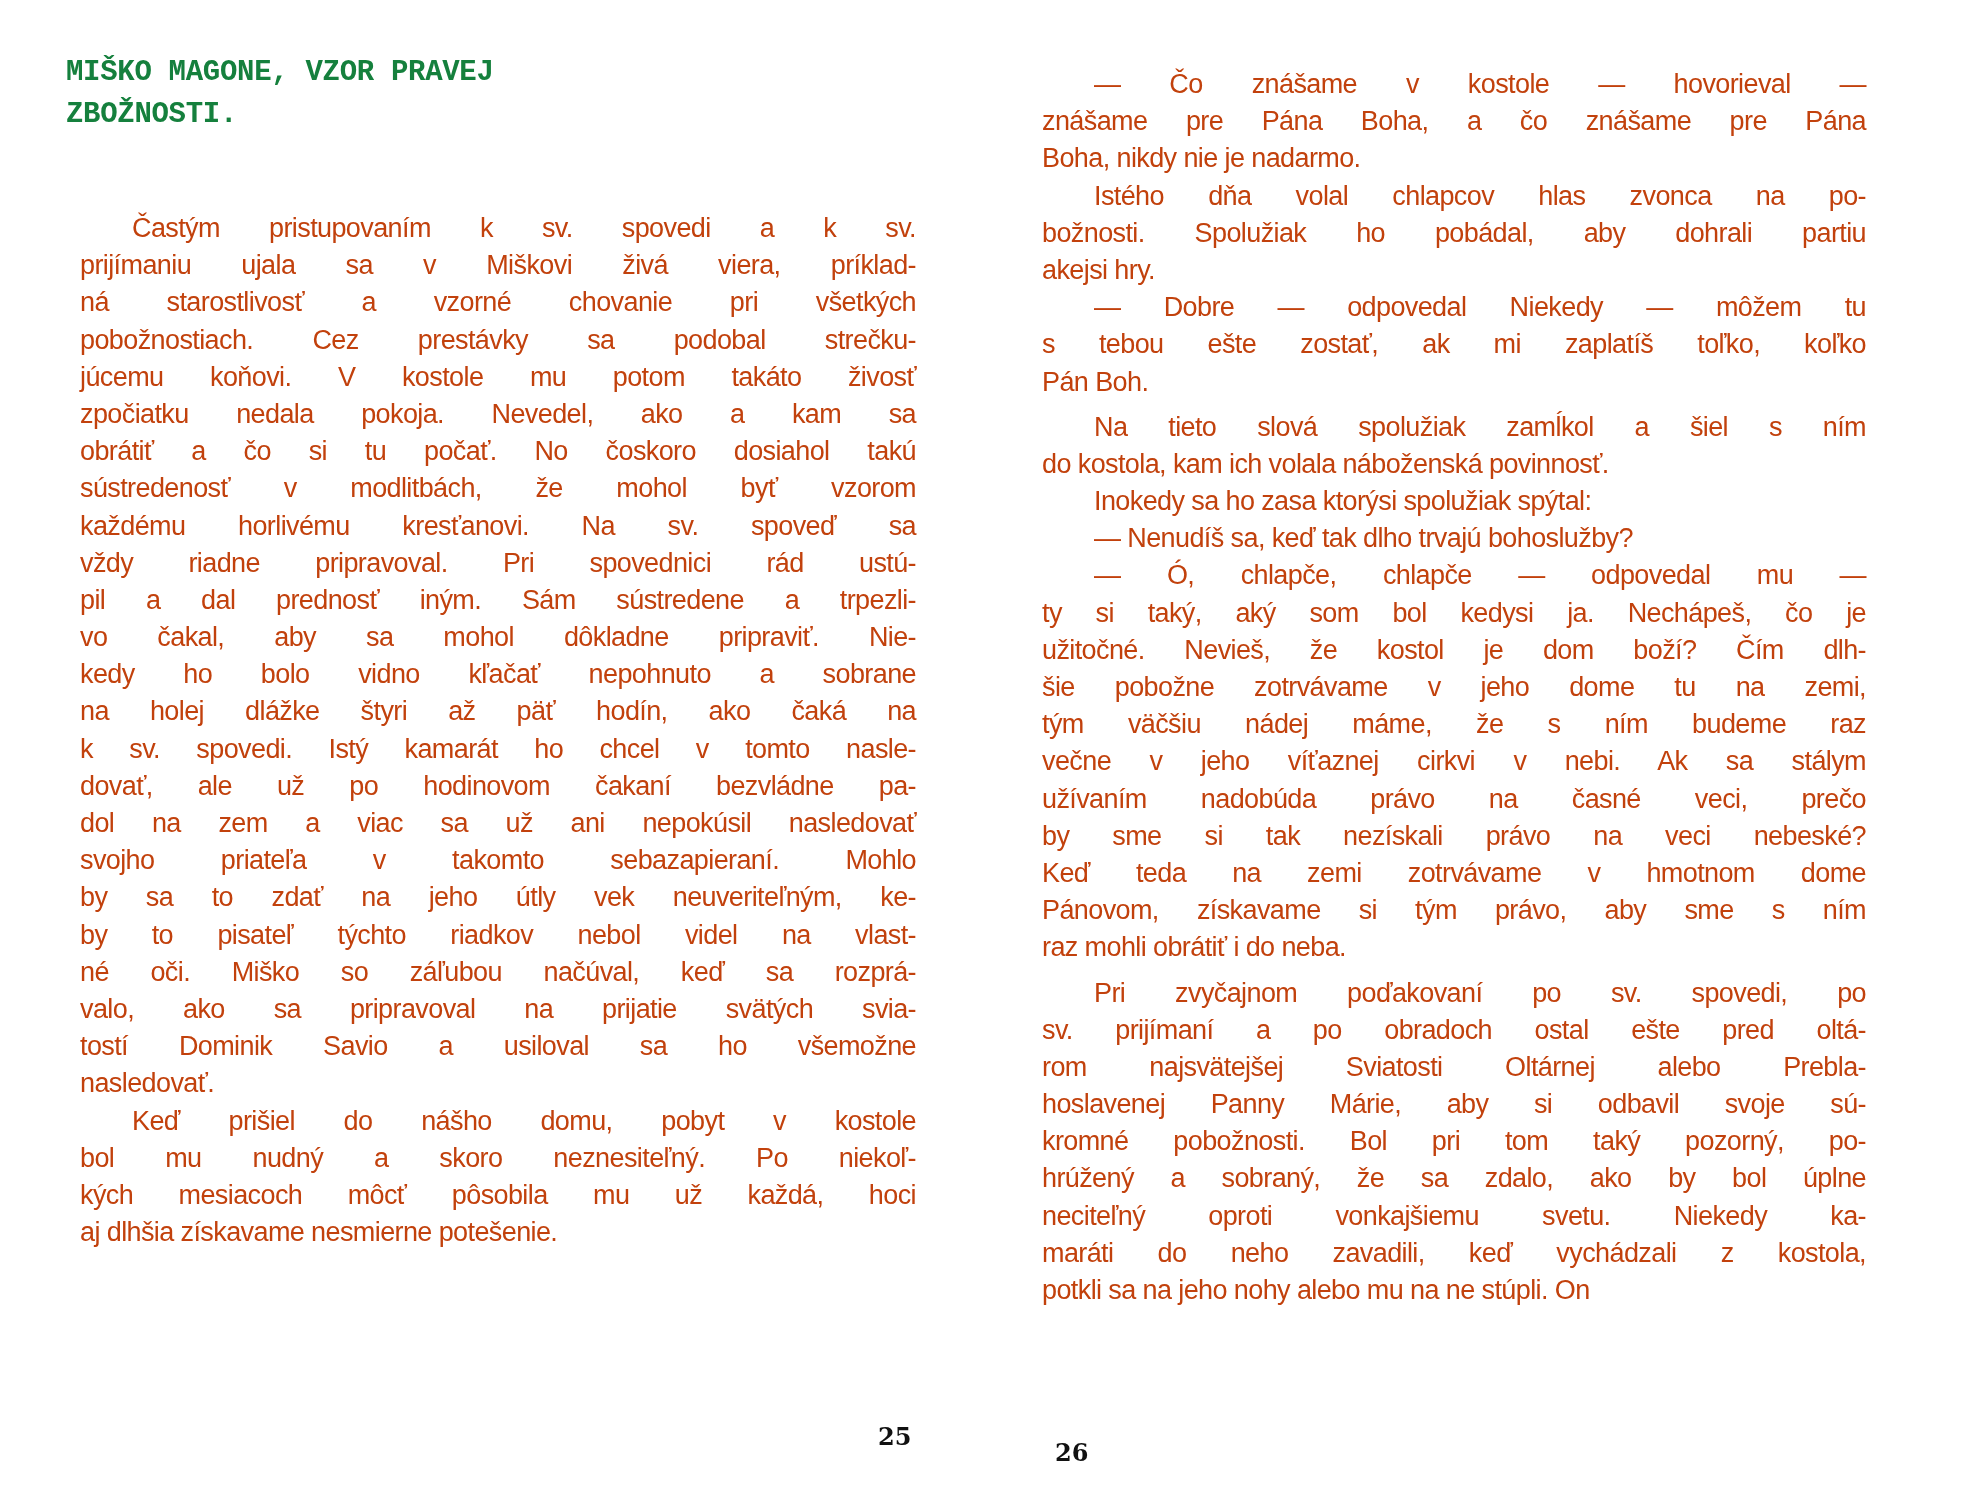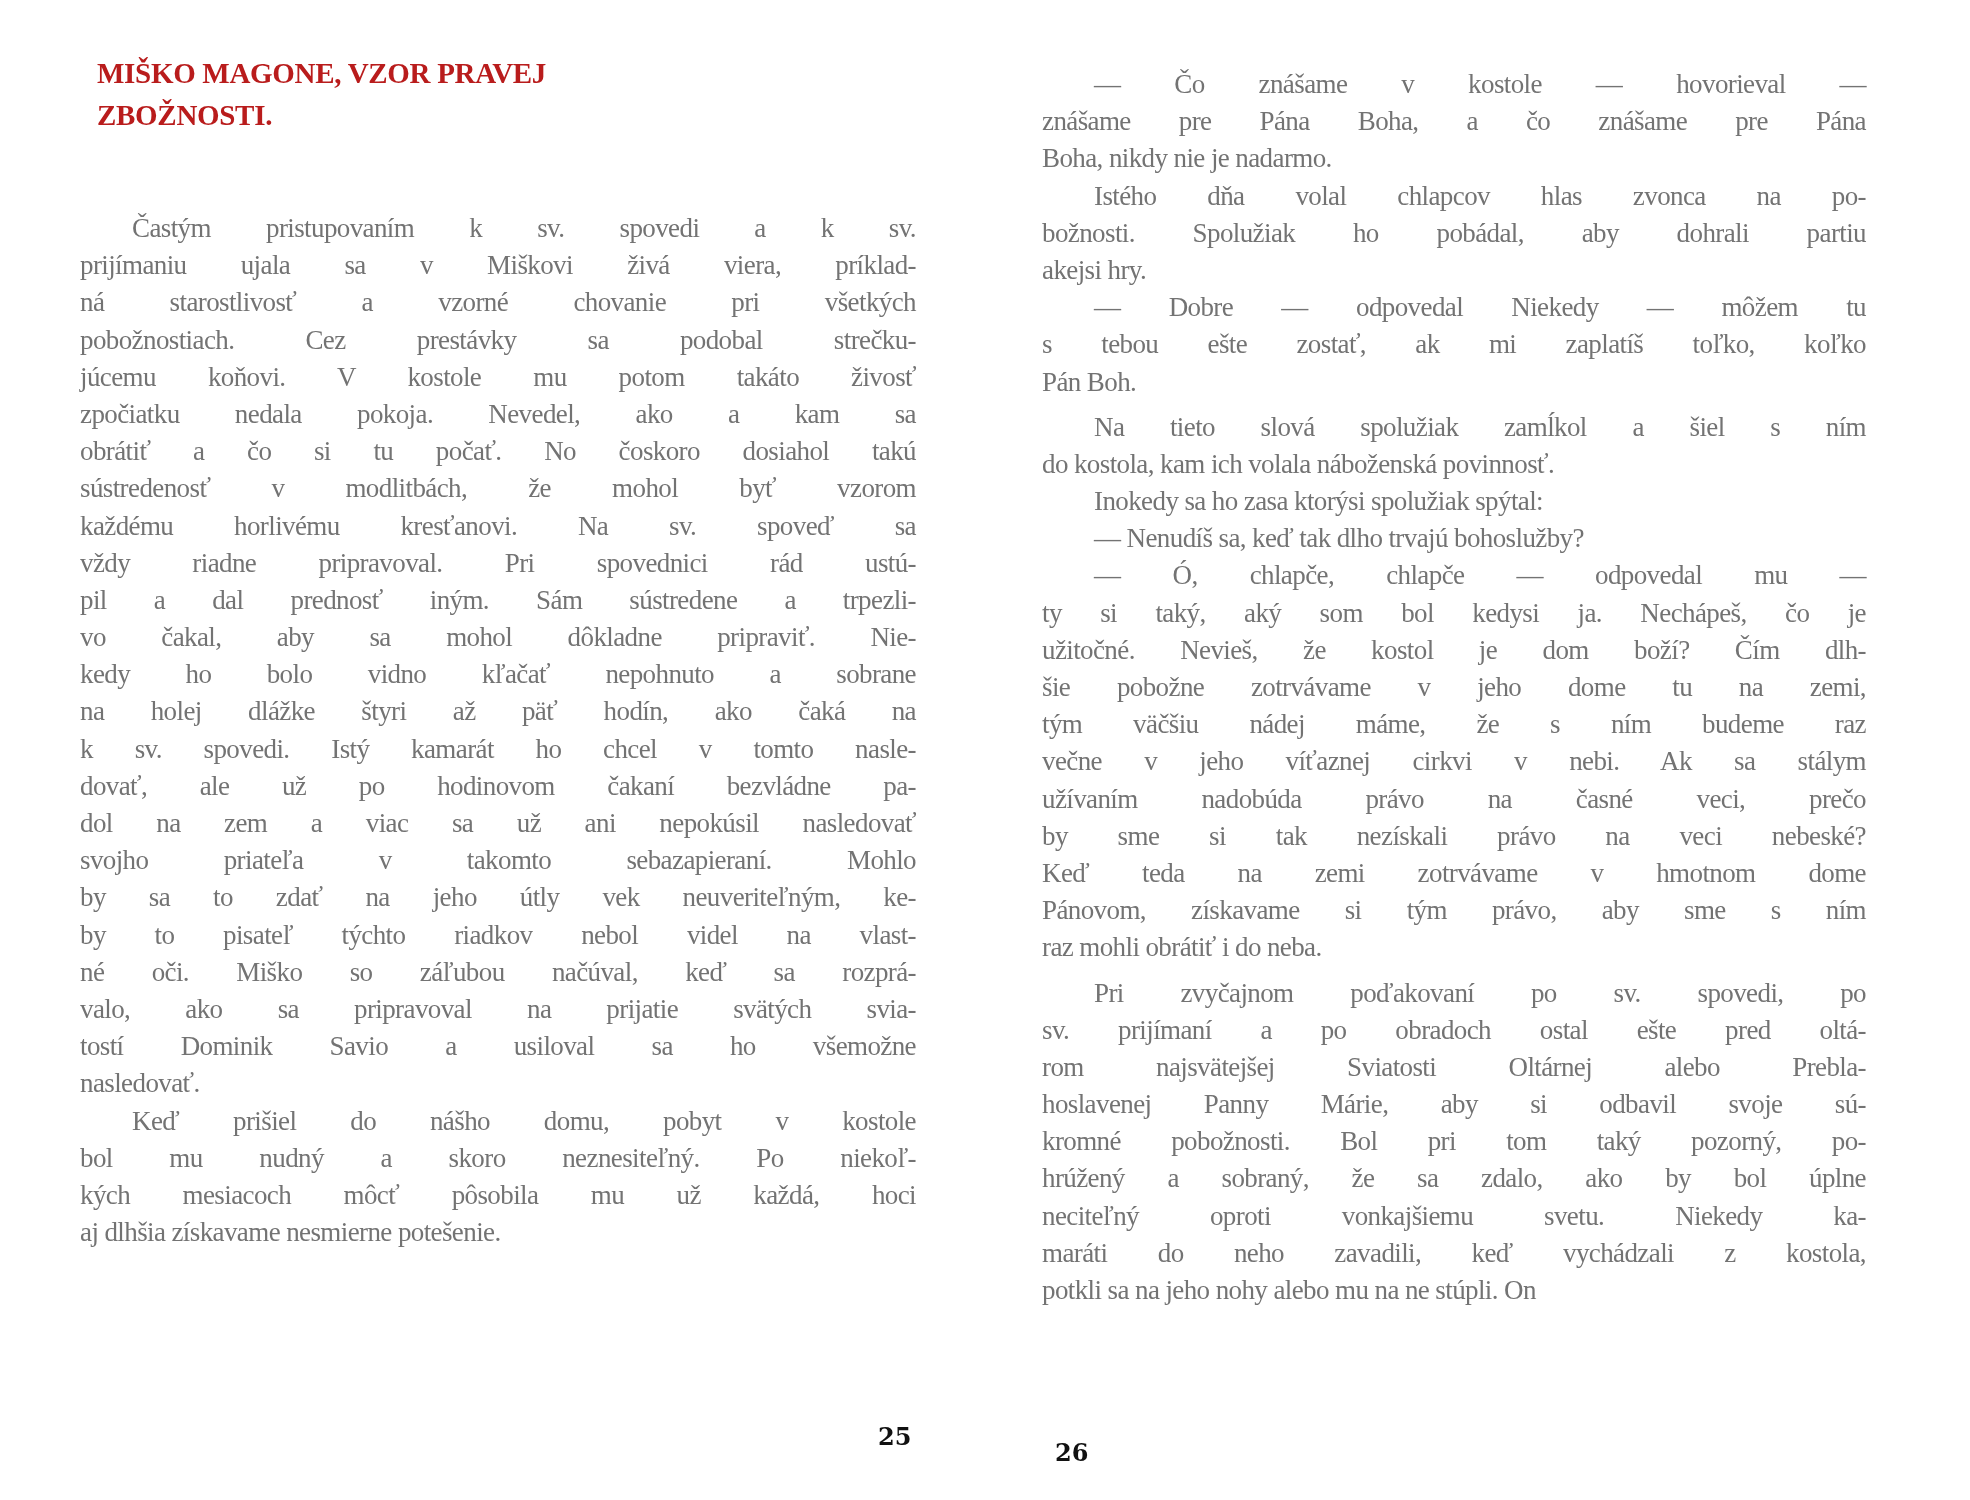--- a/index.html
+++ b/index.html
@@ -18,38 +18,38 @@
     .page {
       position: absolute;
       top: 0;
       height: 1500px;
     }
     .page-left { left: 0; width: 985px; }
     .page-right { left: 985px; width: 985px; }
 
     .title {
       position: absolute;
-      left: 97px;
+      left: 66px;
       top: 52px;
       width: 660px;
-      font-family: Liberation Serif, serif;
+      font-family: Liberation Mono, monospace;
       font-weight: bold;
       font-size: 29px;
       line-height: 42px;
       letter-spacing: -0.3px;
-      color: #b91c1c;
+      color: #15803d;
     }
     .title .tline { display: block; white-space: nowrap; }
 
     .textblock {
       position: absolute;
-      font-family: Liberation Serif, serif;
+      font-family: Liberation Sans, sans-serif;
       font-size: 27px;
       letter-spacing: -0.6px;
-      color: #737373;
+      color: #c2410c;
     }
     .left-text {
       left: 80px;
       top: 210px;
       width: 836px;
     }
     .right-text {
       left: 57px;
       top: 66px;
       width: 824px;

